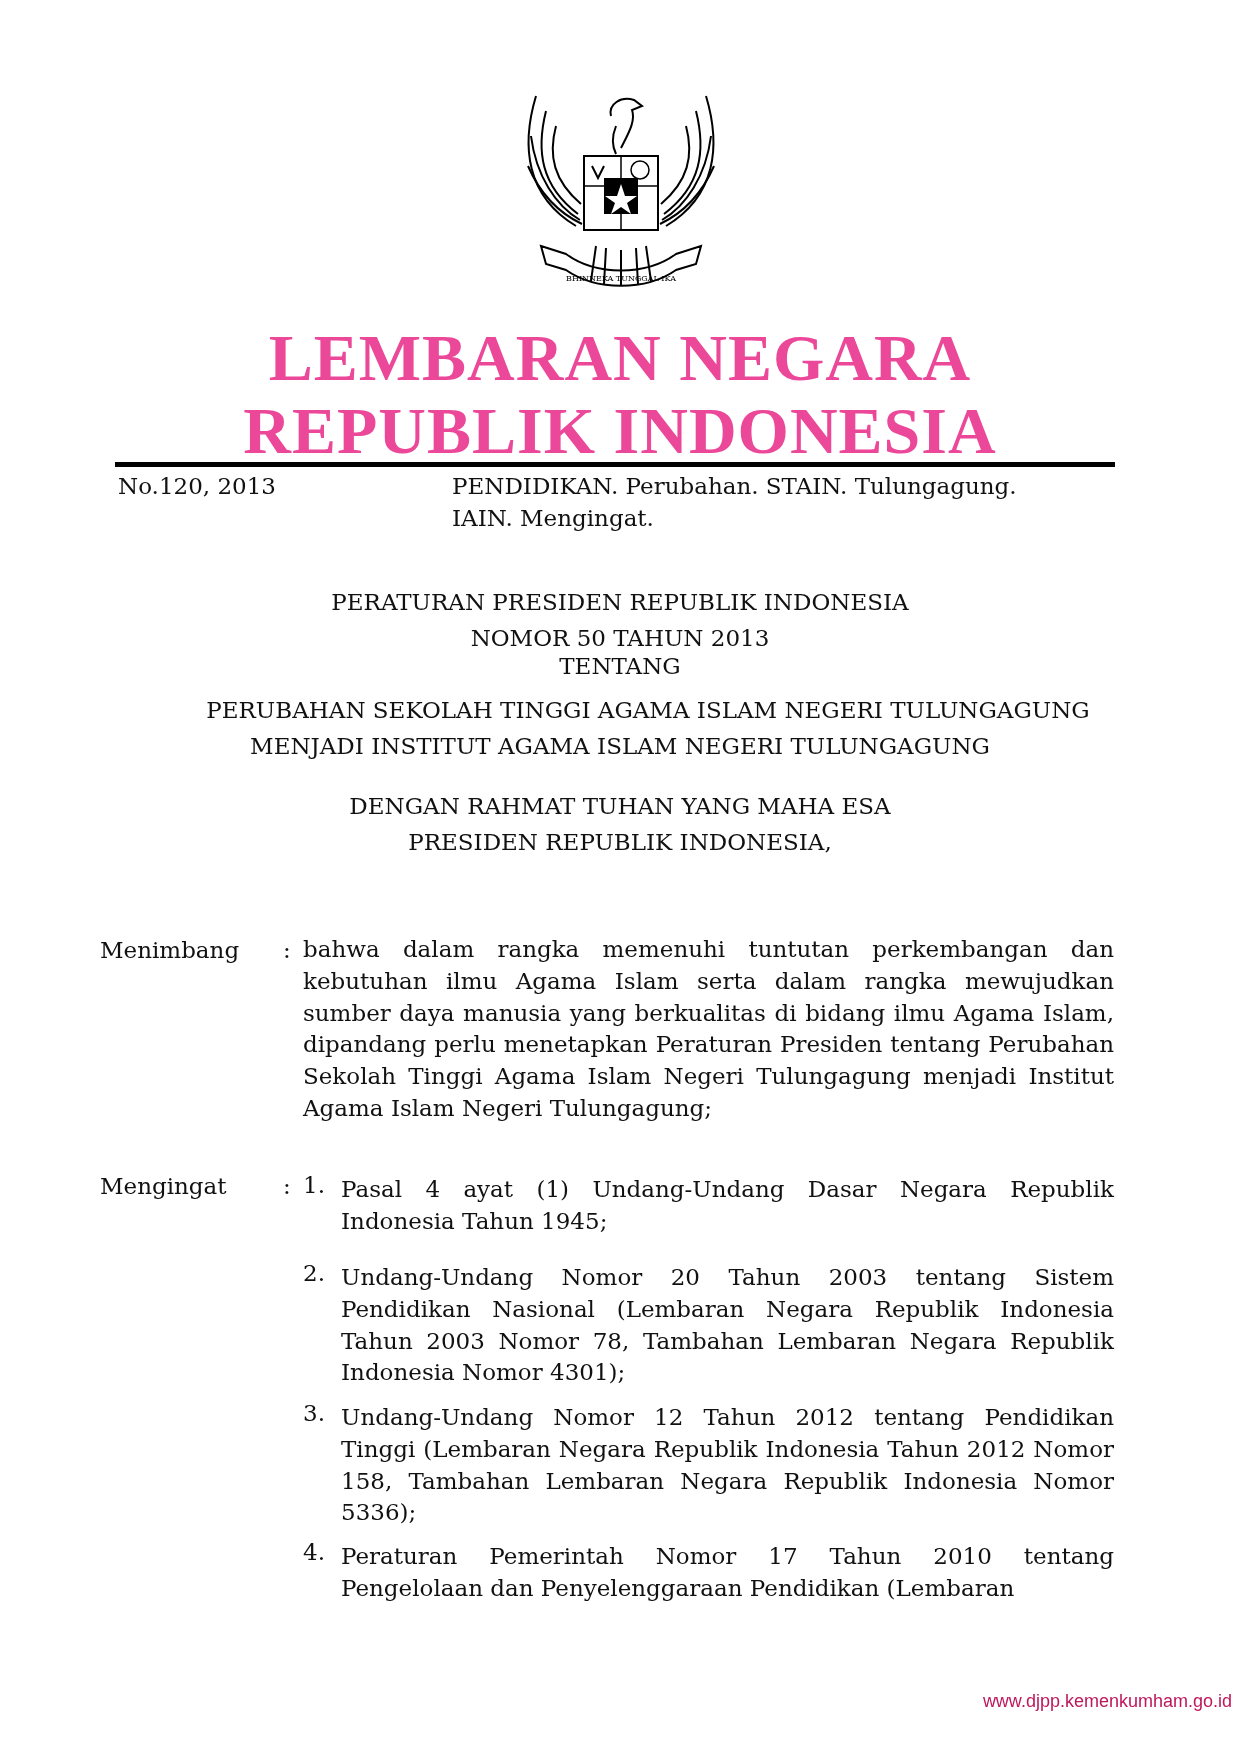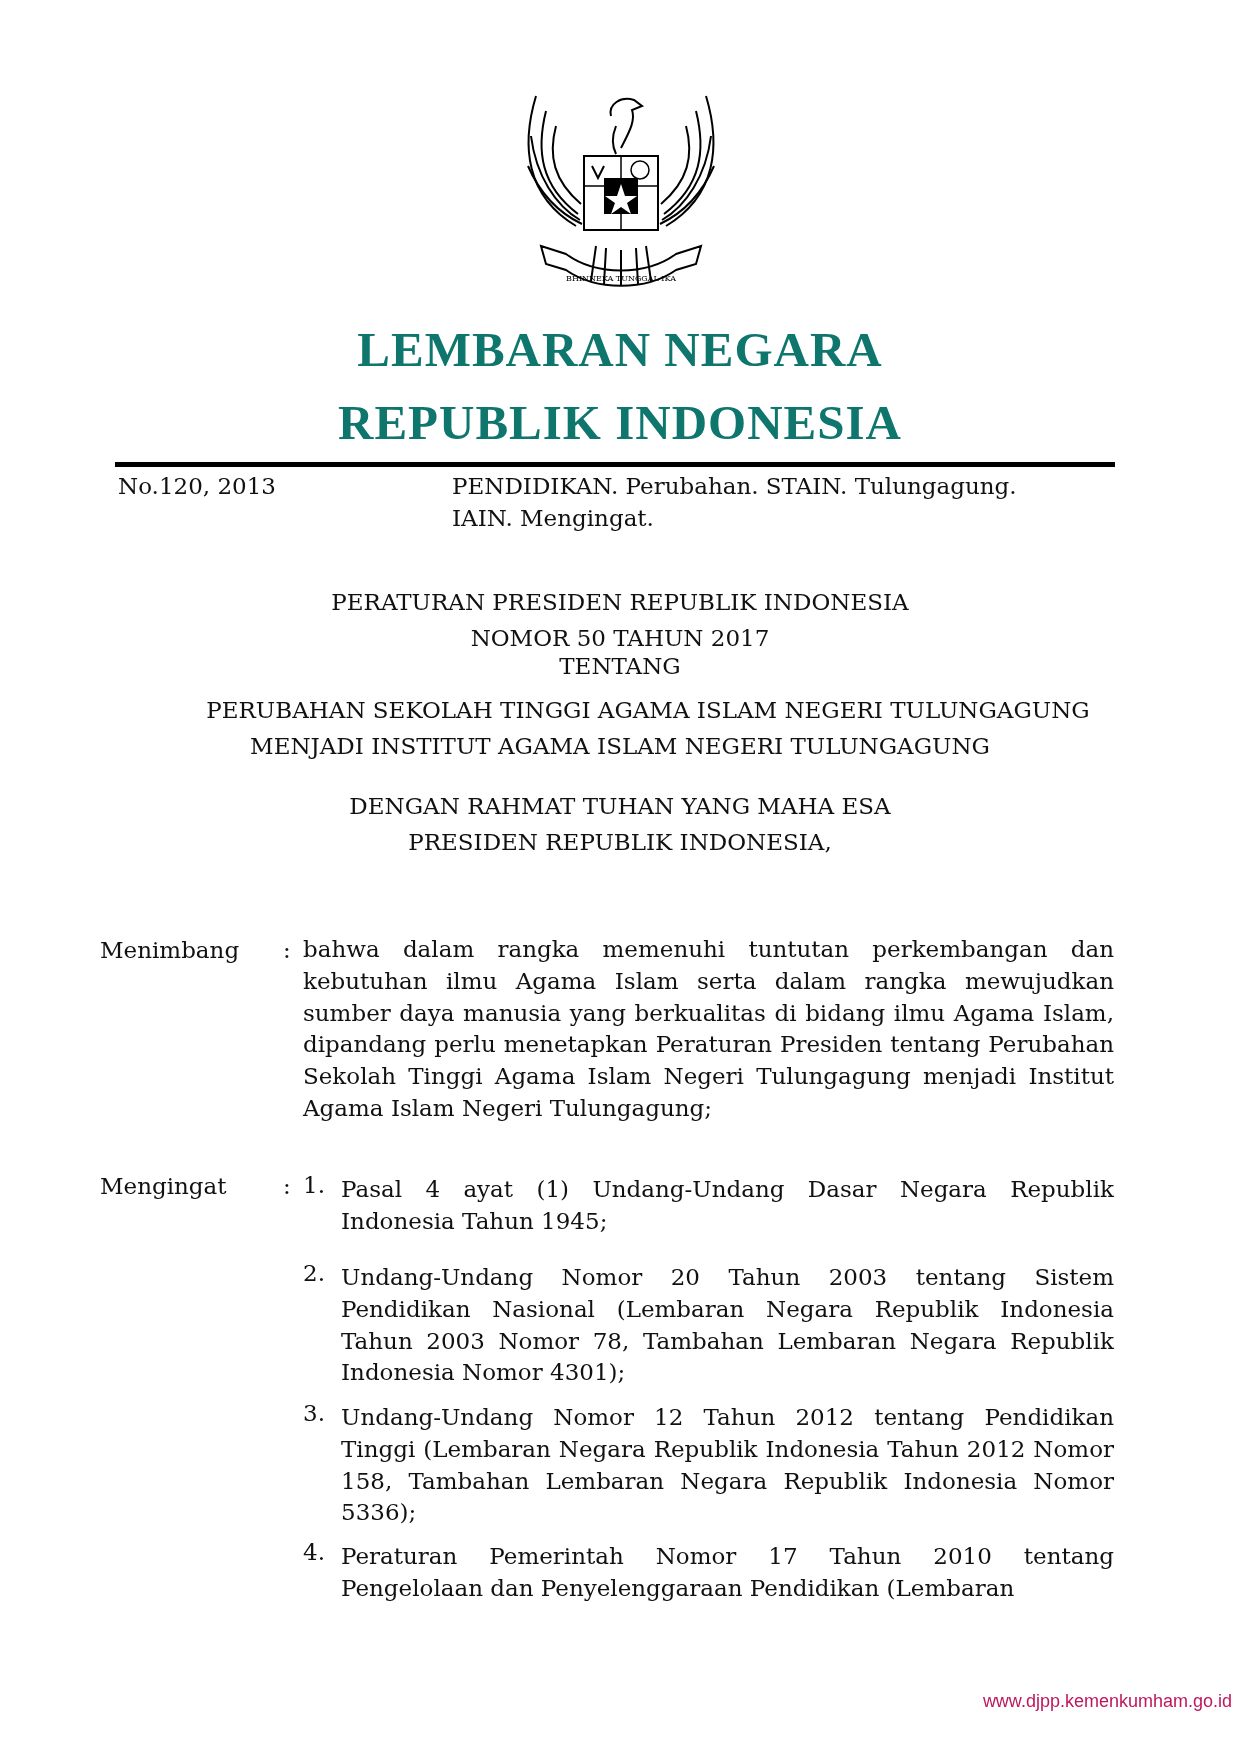--- a/index.html
+++ b/index.html
@@ -7,21 +7,21 @@
       width: 1240px; height: 1755px; position: relative; overflow: hidden;
       font-family: "DejaVu Serif", "Liberation Serif", serif;
       color: #111;
     }
     .emblem {
       position: absolute; left: 516px; top: 86px; width: 210px; height: 210px;
     }
     .masthead {
       position: absolute; left: 0; width: 1240px; text-align: center;
       font-family: "Liberation Serif", serif; font-weight: bold;
-      font-size: 49px; letter-spacing: 1px; line-height: 1; color: #0f766e;
+      font-size: 66px; letter-spacing: 1px; line-height: 1; color: #ec4899;
     }
     .mh1 { top: 325px; }
     .mh2 { top: 398px; }
     .rule {
       position: absolute; left: 115px; top: 462px; width: 1000px; height: 5px; background: #000;
     }
     .meta-no {
       position: absolute; left: 118px; top: 470px; font-size: 23px; line-height: 32px;
     }
     .meta-subject {
@@ -93,21 +93,21 @@
 <div class="masthead mh2">REPUBLIK INDONESIA</div>
 <div class="rule"></div>
 
 <div class="meta-no">No.120, 2013</div>
 <div class="meta-subject">
   <div>PENDIDIKAN. Perubahan. STAIN. Tulungagung.</div>
   <div>IAIN. Mengingat.</div>
 </div>
 
 <div class="center-line" style="top:586px;">PERATURAN PRESIDEN REPUBLIK INDONESIA</div>
-<div class="center-line" style="top:622px;">NOMOR 50 TAHUN 2017</div>
+<div class="center-line" style="top:622px;">NOMOR 50 TAHUN 2013</div>
 <div class="center-line" style="top:650px;">TENTANG</div>
 <div class="center-line" style="top:694px;padding-left:28px;">PERUBAHAN SEKOLAH TINGGI AGAMA ISLAM NEGERI TULUNGAGUNG</div>
 <div class="center-line" style="top:730px;">MENJADI INSTITUT AGAMA ISLAM NEGERI TULUNGAGUNG</div>
 <div class="center-line" style="top:790px;">DENGAN RAHMAT TUHAN YANG MAHA ESA</div>
 <div class="center-line" style="top:826px;">PRESIDEN REPUBLIK INDONESIA,</div>
 
 <div class="consid-label" style="top:934px;">Menimbang</div>
 <div class="colon" style="left:283px; top:934px;">:</div>
 <div class="para" style="top:934px;">bahwa dalam rangka memenuhi tuntutan perkembangan dan kebutuhan ilmu Agama Islam serta dalam rangka mewujudkan sumber daya manusia yang berkualitas di bidang ilmu Agama Islam, dipandang perlu menetapkan Peraturan Presiden tentang Perubahan Sekolah Tinggi Agama Islam Negeri Tulungagung menjadi Institut Agama Islam Negeri Tulungagung;</div>
 

